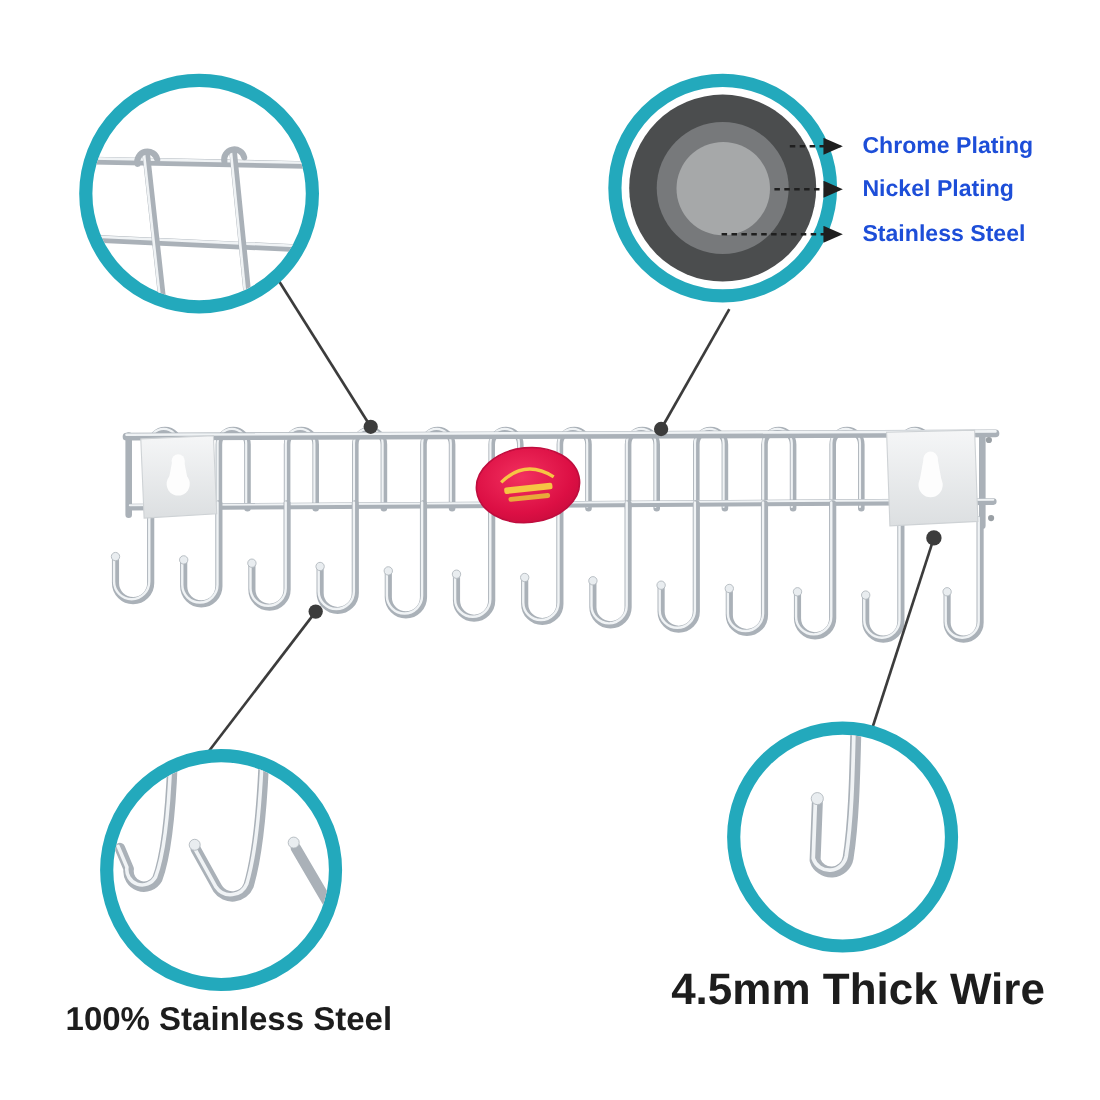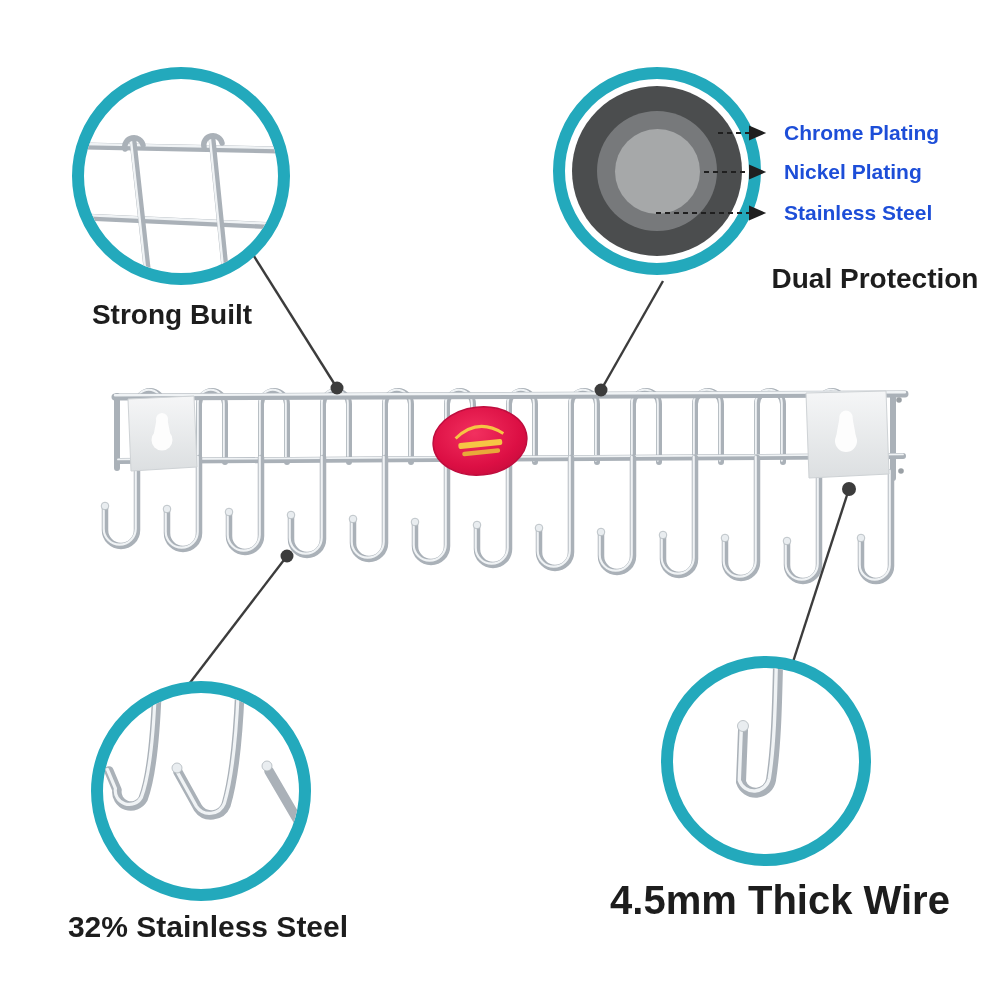--- a/index.html
+++ b/index.html
@@ -155,35 +155,33 @@
 
   <div class="ring tl">
     <svg width="194" height="194" viewBox="0 0 194 194">
       <path class="st" stroke-width="7" d="M0,67 L194,71 M0,138 L194,147"></path>
       <path class="st-hl" stroke-width="2.4" d="M0,65 L194,69 M0,136 L194,145"></path>
       <path class="st" stroke-width="7" d="M49,62 L63,189 M128,60 L141,189"></path>
       <path class="st-hl" stroke-width="2.4" d="M47,62 L61,189 M126,60 L139,189"></path>
       <path class="st" stroke-width="5.5" d="M41,70 A9 9 0 0 1 59,66 M120,68 A9 9 0 0 1 138,64"></path>
     </svg>
   </div>
-  <div class="label centered lbl-strong">Strong Built</div>
 
   <div class="ring tr">
     <div class="layers">
       <div class="layer outer">
         <div class="layer mid">
           <div class="layer inner"></div>
         </div>
       </div>
     </div>
   </div>
   <div class="layer-label lbl-chrome">Chrome Plating</div>
   <div class="layer-label lbl-nickel">Nickel Plating</div>
   <div class="layer-label lbl-steel">Stainless Steel</div>
-  <div class="label centered lbl-dual">Dual Protection</div>
 
   <svg id="arrows-svg" width="1000" height="1000" viewBox="0 0 1000 1000">
     <defs>
       <marker id="ah" markerWidth="9" markerHeight="8" refX="7" refY="3.5" orient="auto">
         <path d="M0,0 L8,3.5 L0,7 Z" fill="#1f1f1f"></path>
       </marker>
     </defs>
     <line class="dash" x1="718" y1="133" x2="764" y2="133" marker-end="url(#ah)"></line>
     <line class="dash" x1="704" y1="172" x2="764" y2="172" marker-end="url(#ah)"></line>
     <line class="dash" x1="656" y1="213" x2="764" y2="213" marker-end="url(#ah)"></line>
@@ -193,21 +191,21 @@
     <svg width="196" height="196" viewBox="0 0 196 196">
       <path class="st" stroke-width="9.5" d="M54,-4 C52,50 48,85 40,106 A14 14 0 0 1 14,97 L6,78"></path>
       <path class="st-hl" stroke-width="3.2" transform="translate(-1.6,-1.6)" d="M54,-4 C52,50 48,85 40,106 A14 14 0 0 1 14,97 L6,78"></path>
       <path class="st" stroke-width="9.5" d="M137,-4 C135,45 131,85 123,112 A16 16 0 0 1 95,115 L75,79"></path>
       <path class="st-hl" stroke-width="3.2" transform="translate(-1.6,-1.6)" d="M137,-4 C135,45 131,85 123,112 A16 16 0 0 1 95,115 L75,79"></path>
       <path class="st" stroke-width="9.5" d="M166,78 L197,131"></path>
       <circle class="ball" cx="74" cy="75" r="5"></circle>
       <circle class="ball" cx="164" cy="73" r="5"></circle>
     </svg>
   </div>
-  <div class="label centered lbl-stainless100">32% Stainless Steel</div>
+  <div class="label centered lbl-stainless100">100% Stainless Steel</div>
 
   <div class="ring br">
     <svg width="186" height="186" viewBox="0 0 186 186">
       <path class="st" stroke-width="10" d="M105,-2 C104,40 103,80 98,112 A15.5 15.5 0 0 1 68,114 L70,62"></path>
       <path class="st-hl" stroke-width="3.4" transform="translate(-1.7,-1.7)" d="M105,-2 C104,40 103,80 98,112 A15.5 15.5 0 0 1 68,114 L70,62"></path>
       <circle class="ball" cx="70" cy="58" r="5.5"></circle>
     </svg>
   </div>
   <div class="label centered lbl-wire">4.5mm Thick Wire</div>
 

